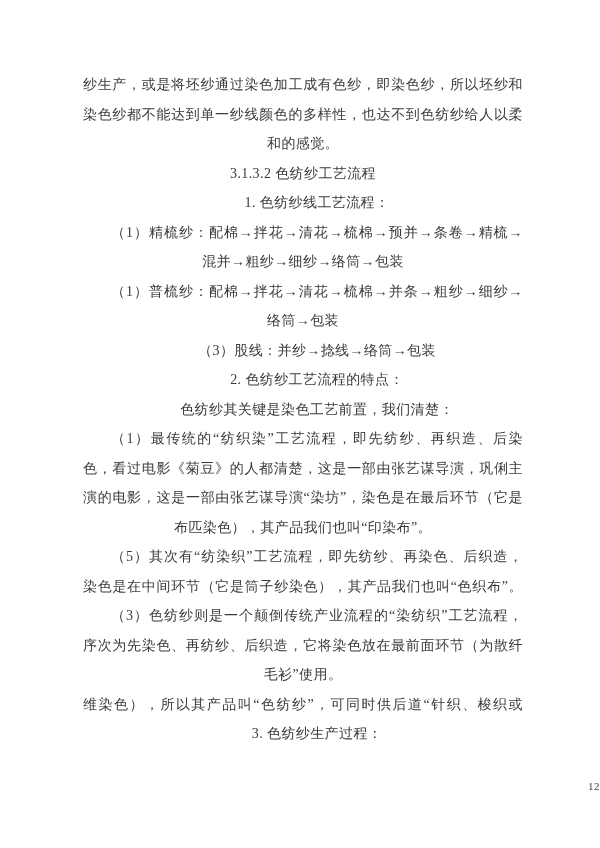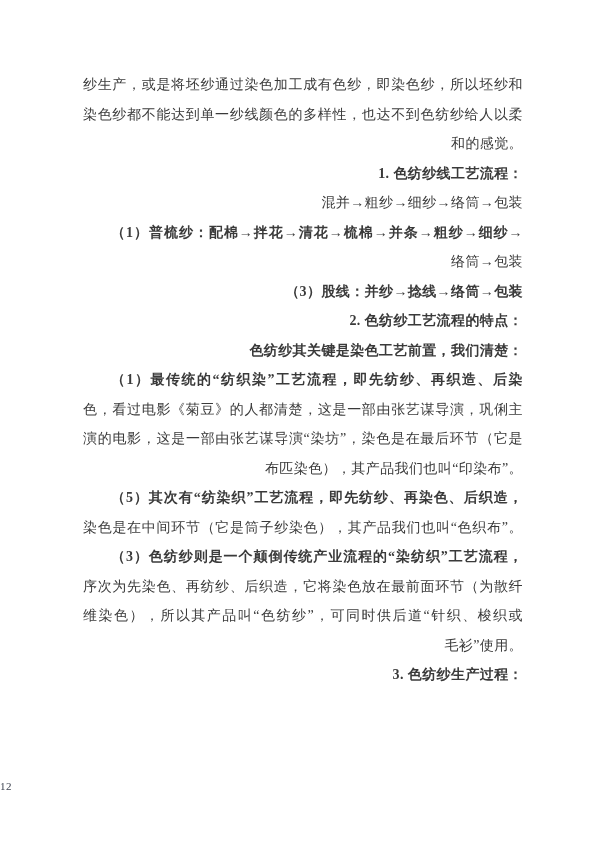--- a/index.html
+++ b/index.html
@@ -28,64 +28,65 @@
     left: 83px;
     top: 70px;
     width: 440px;
     color: #3a3a3a;
     font-size: 14px;
   }
   .line {
     height: 29.5px;
     line-height: 29.5px;
     letter-spacing: 0.4px;
-    text-align: right;
+    text-align: center;
     white-space: nowrap;
   }
   .line.indent {
     text-indent: 2em;
-    font-weight: bold;
   }
   .line.justify {
     white-space: normal;
     text-align: justify;
     text-align-last: justify;
   }
   .page-number {
     position: absolute;
     left: 0;
     top: 780px;
     width: 600px;
-    text-align: left;
+    text-align: right;
     font-size: 11px;
     color: #3d4350;
     letter-spacing: 0.5px;
   }
 </style>
 </head>
 <body>
 
 <div class="page">
   <div class="text-block">
       <div class="line justify">纱生产，或是将坯纱通过染色加工成有色纱，即染色纱，所以坯纱和</div>
       <div class="line justify">染色纱都不能达到单一纱线颜色的多样性，也达不到色纺纱给人以柔</div>
       <div class="line">和的感觉。</div>
+      <div class="line">3.1.3.2 色纺纱工艺流程</div>
       <div class="line indent">1. 色纺纱线工艺流程：</div>
+      <div class="line indent justify">（1）精梳纱：配棉→拌花→清花→梳棉→预并→条卷→精梳→</div>
       <div class="line">混并→粗纱→细纱→络筒→包装</div>
       <div class="line indent justify">（1）普梳纱：配棉→拌花→清花→梳棉→并条→粗纱→细纱→</div>
       <div class="line">络筒→包装</div>
       <div class="line indent">（3）股线：并纱→捻线→络筒→包装</div>
       <div class="line indent">2. 色纺纱工艺流程的特点：</div>
       <div class="line indent">色纺纱其关键是染色工艺前置，我们清楚：</div>
       <div class="line indent justify">（1）最传统的“纺织染”工艺流程，即先纺纱、再织造、后染</div>
       <div class="line justify">色，看过电影《菊豆》的人都清楚，这是一部由张艺谋导演，巩俐主</div>
       <div class="line justify">演的电影，这是一部由张艺谋导演“染坊”，染色是在最后环节（它是</div>
       <div class="line">布匹染色），其产品我们也叫“印染布”。</div>
       <div class="line indent justify">（5）其次有“纺染织”工艺流程，即先纺纱、再染色、后织造，</div>
       <div class="line justify">染色是在中间环节（它是筒子纱染色），其产品我们也叫“色织布”。</div>
       <div class="line indent justify">（3）色纺纱则是一个颠倒传统产业流程的“染纺织”工艺流程，</div>
       <div class="line justify">序次为先染色、再纺纱、后织造，它将染色放在最前面环节（为散纤</div>
+      <div class="line">毛衫”使用。</div>
       <div class="line justify">维染色），所以其产品叫“色纺纱”，可同时供后道“针织、梭织或</div>
-      <div class="line">毛衫”使用。</div>
       <div class="line indent">3. 色纺纱生产过程：</div>
     </div>
   <div class="page-number">12</div>
 </div>
 
 </body></html>

